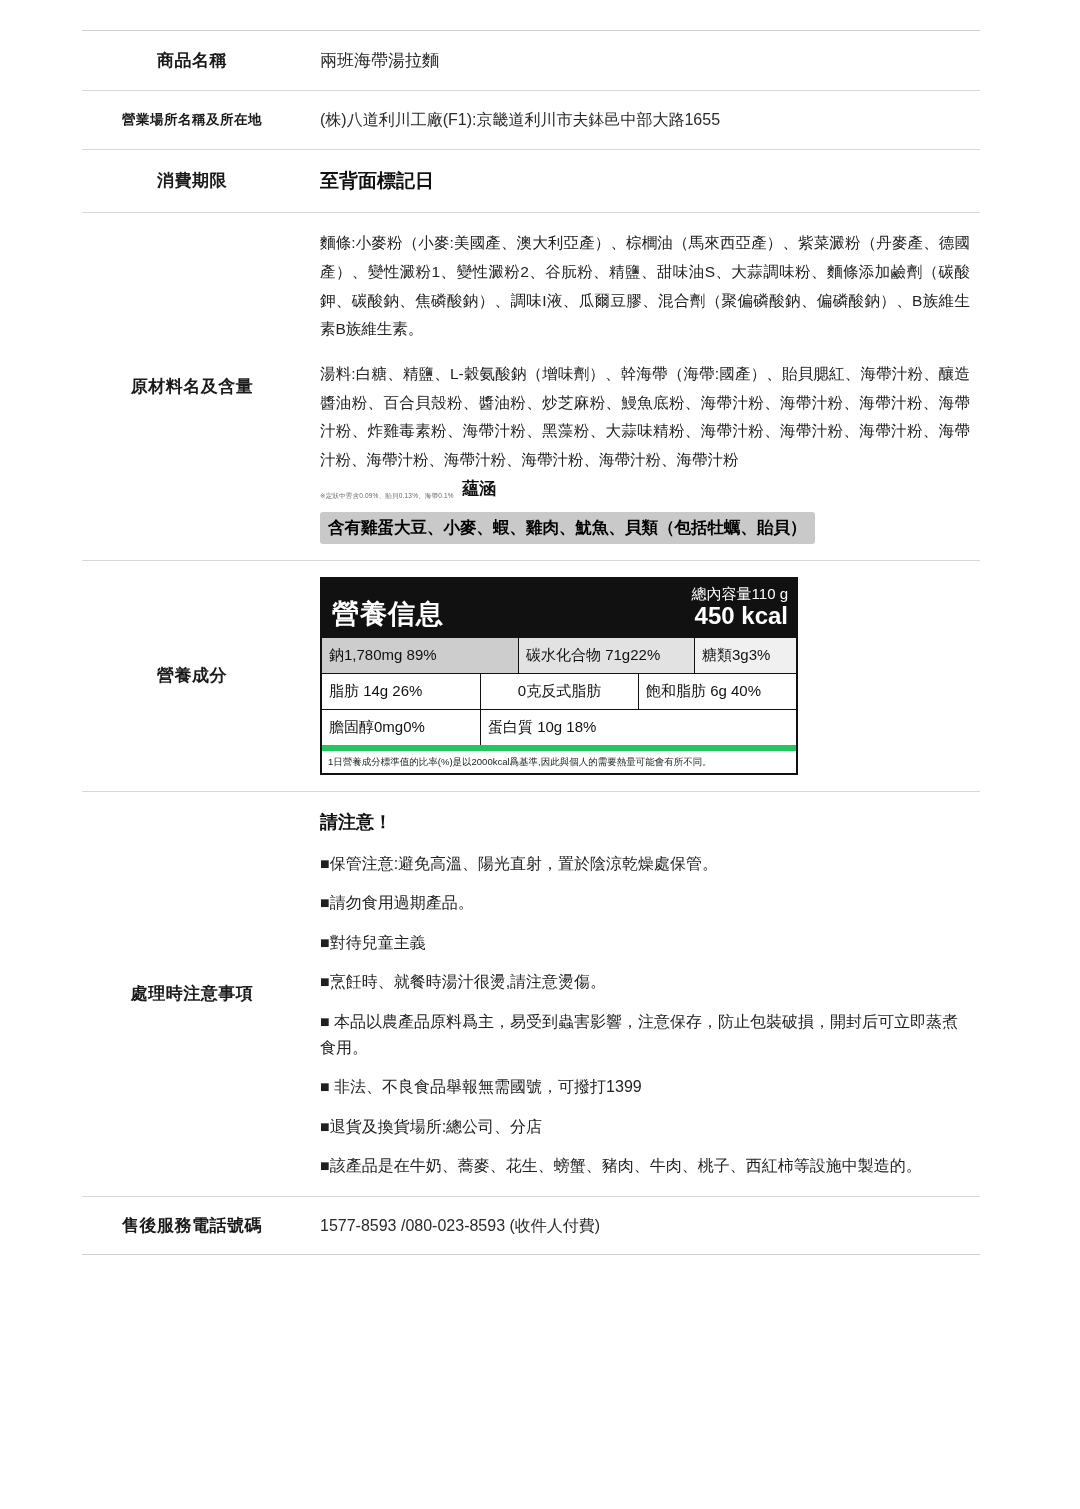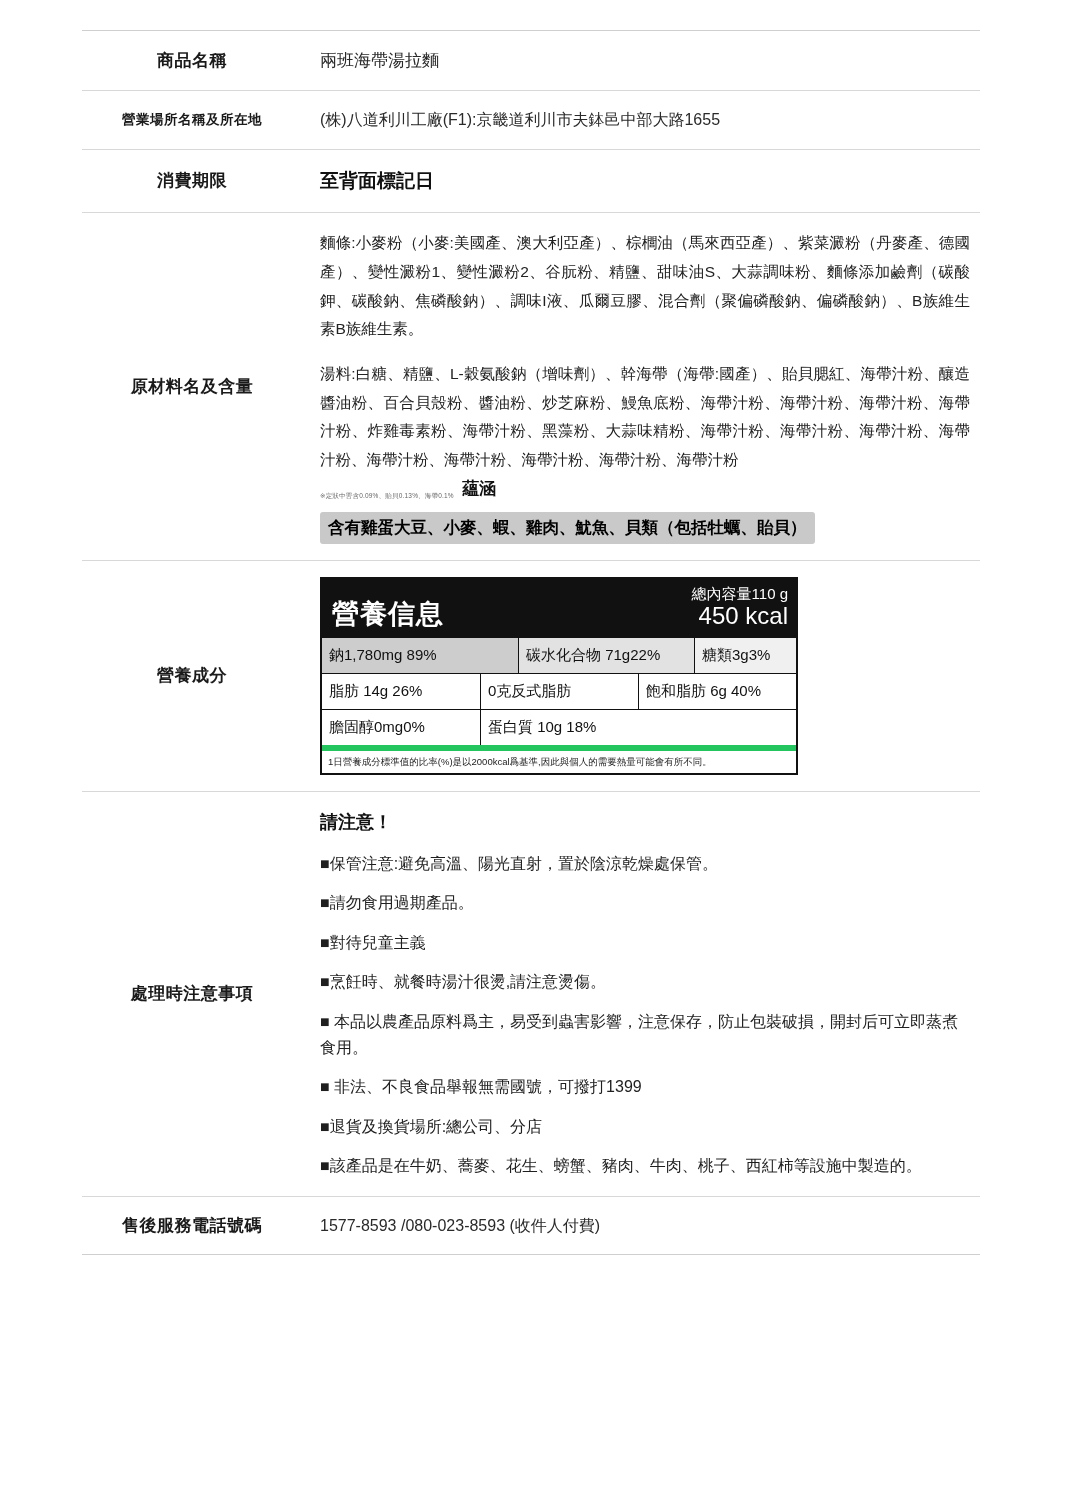--- a/index.html
+++ b/index.html
@@ -123,21 +123,21 @@
   .nutri .head .right {
     text-align: right;
     line-height: 1.15;
   }
   .nutri .head .total {
     font-size: 15px;
     font-weight: normal;
   }
   .nutri .head .kcal {
     font-size: 24px;
-    font-weight: normal;
+    font-weight: bold;
   }
   .nutri .row {
     display: flex;
     border-top: 1px solid #111;
   }
   .nutri .row:first-of-type {
     border-top: none;
   }
   .nutri .cell {
     padding: 5px 7px 6px 7px;
@@ -148,21 +148,21 @@
     white-space: nowrap;
     overflow: hidden;
   }
   .nutri .cell:first-child {
     border-left: none;
   }
   .nutri .r1 .c1 { width: 196px; background: #cdcdcd; }
   .nutri .r1 .c2 { width: 176px; background: #e2e2e2; }
   .nutri .r1 .c3 { width: 102px; background: #f0f0f0; }
   .nutri .r2 .c1 { width: 158px; }
-  .nutri .r2 .c2 { width: 158px; }
+  .nutri .r2 .c2 { width: 158px; text-align: center; }
   .nutri .r2 .c3 { width: 158px; }
   .nutri .r3 .c1 { width: 158px; }
   .nutri .r3 .c2 { width: 316px; }
   .nutri .foot {
     border-top: 6px solid #22c55e;
     font-size: 9.5px;
     font-weight: normal;
     padding: 3px 6px 4px 6px;
     color: #1c1c1c;
     white-space: nowrap;

